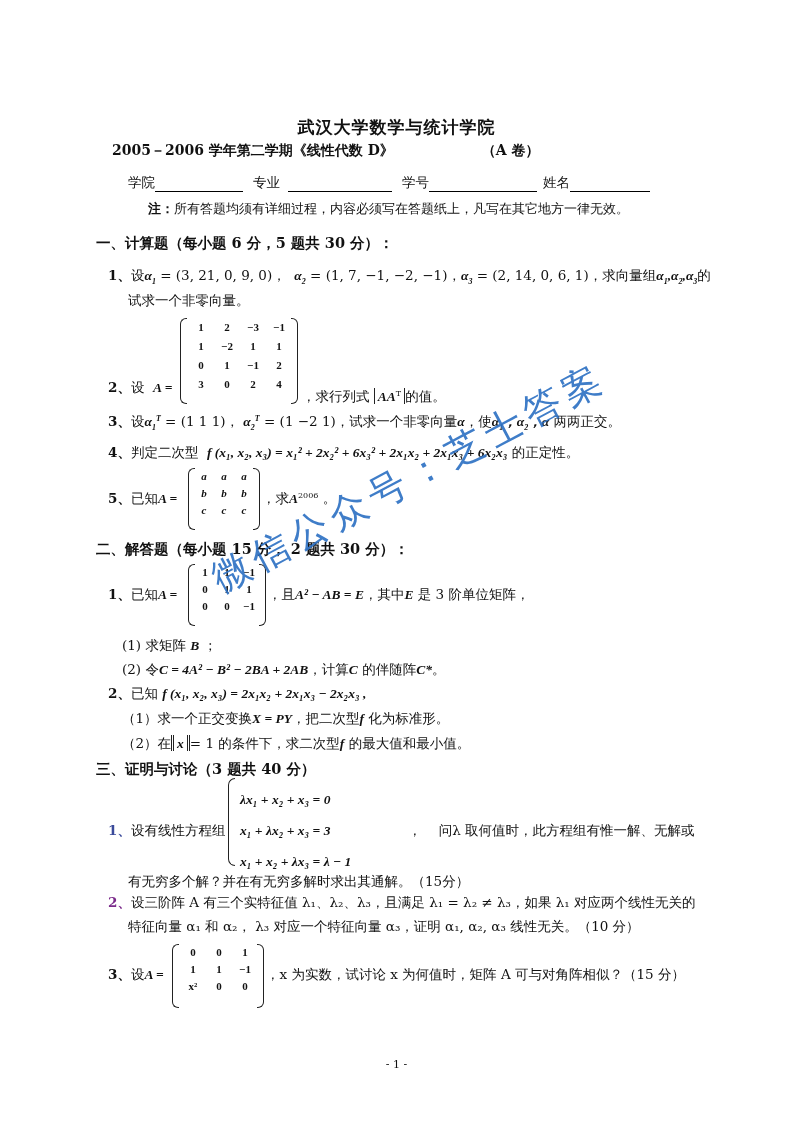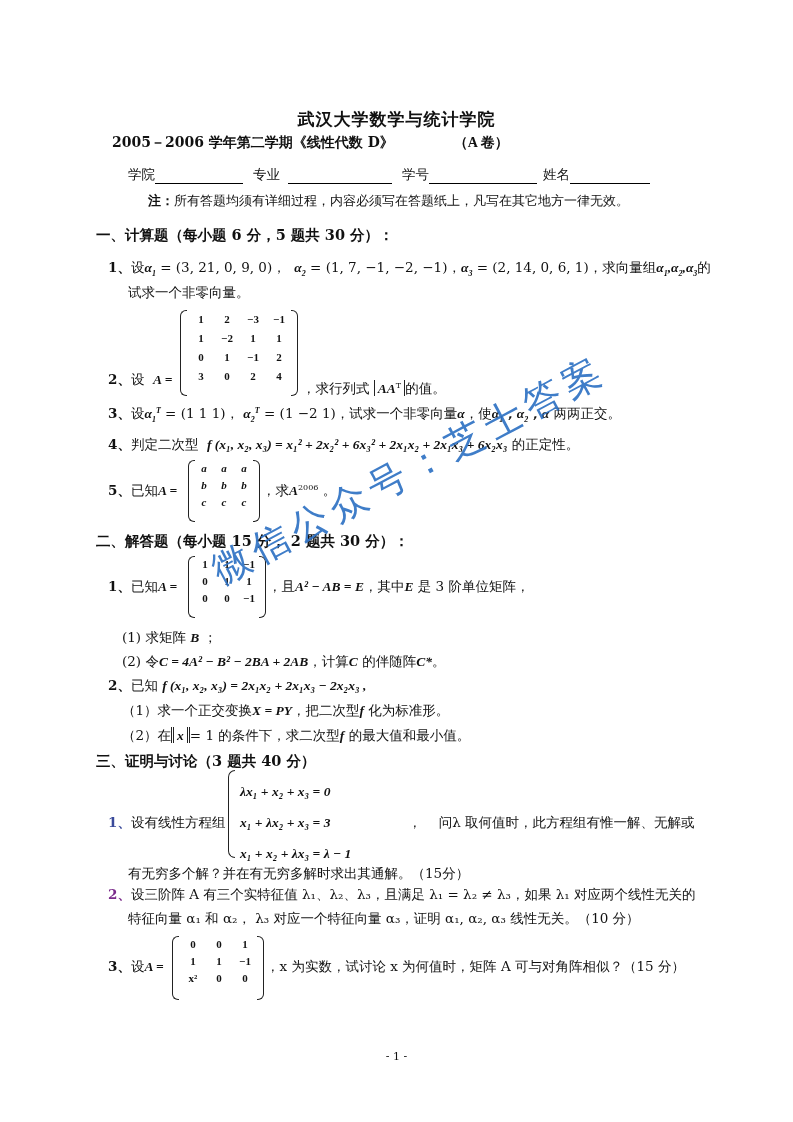--- a/index.html
+++ b/index.html
@@ -1,22 +1,22 @@
 <!DOCTYPE html>
 <html><head>
 <meta charset="utf-8">
 <style>
   html, body { margin:0; padding:0; background:#ffffff; }
   body { width:793px; height:1122px; position:relative; overflow:hidden;
          font-family:"DejaVu Serif","Liberation Serif",serif; color:#111; }
-  .page { position:absolute; left:0; top:8px; width:793px; height:812px; }
+  .page { position:absolute; left:0; top:16px; width:793px; height:812px; }
   .abs { position:absolute; white-space:nowrap; }
   .title { left:0; width:793px; top:100px; text-align:center; font-size:17px; font-weight:bold; letter-spacing:1px; font-family:"DejaVu Sans","Liberation Sans",sans-serif; }
   .subtitle { left:112px; top:126px; font-size:14px; font-weight:bold; }
-  .subtitle .paper { margin-left:60px;font-family:Liberation Serif, serif; }
+  .subtitle .paper { margin-left:88px; }
   .fields { left:128px; top:158px; font-size:13.5px; display:flex; align-items:flex-end; }
   .fields .blank { display:inline-block; border-bottom:1.5px solid #000; height:14px; }
   .note { left:148px; top:184px; font-size:13px; }
   .note b { font-weight:bold; }
   .sec { font-size:14.5px; font-weight:bold; }
   .q { font-size:13.5px; }
   .q b.num { font-weight:bold; }
   i.m { font-style:italic; font-family:"Liberation Serif","DejaVu Serif",serif; font-weight:bold; }
   sub, sup { font-size:8px; }
   .matrix { display:inline-grid; position:absolute; font-size:11px; font-family:"Liberation Serif",serif; font-weight:bold; }

